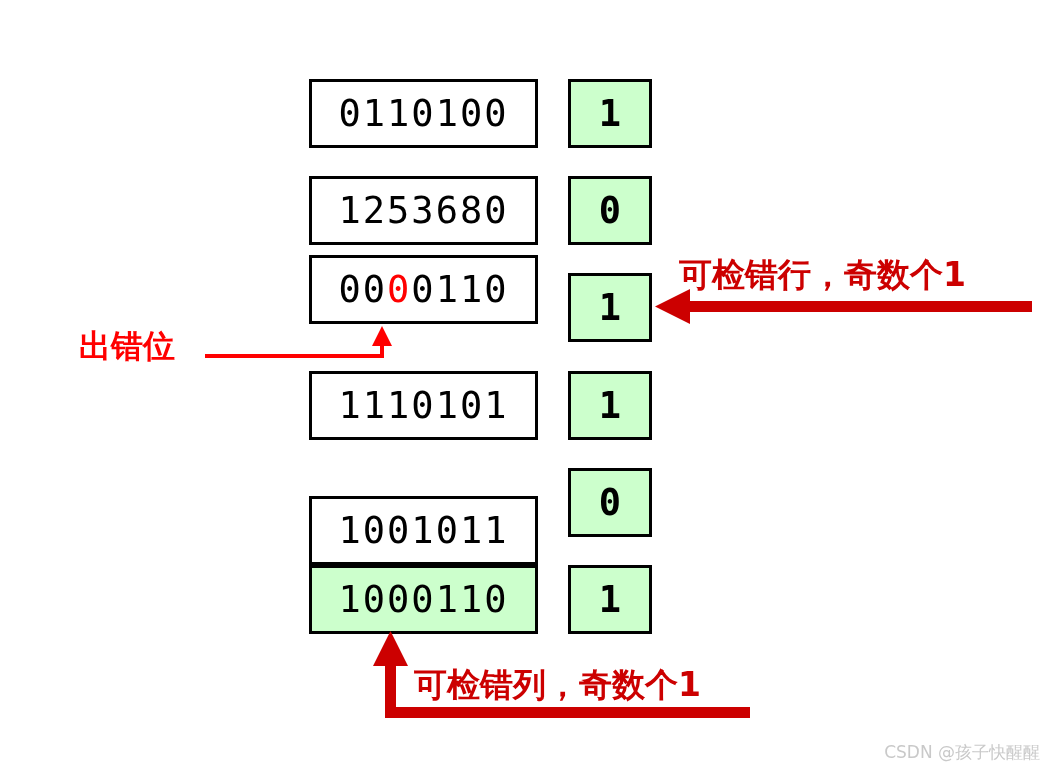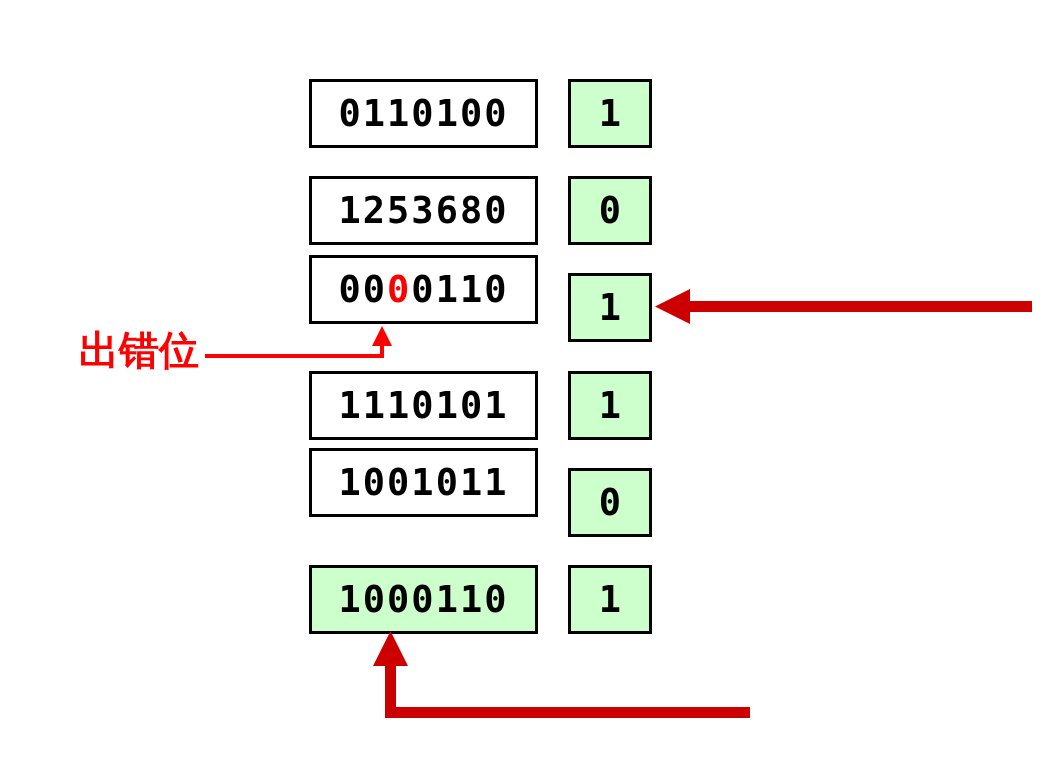--- a/index.html
+++ b/index.html
@@ -39,21 +39,21 @@
     height: 69px;
   }
   .data-box.green,
   .parity-box.green {
     background: #ccffcc;
   }
 
   .bits {
     font-family: "DejaVu Sans Mono", monospace;
     font-size: 37px;
-    font-weight: 700;
+    font-weight: 400;
     letter-spacing: 2px;
     line-height: 1;
     color: #000000;
     white-space: pre;
   }
   .bits .err {
     color: #ff0000;
   }
   .parity-val {
     font-family: "DejaVu Sans Mono", monospace;
@@ -79,21 +79,21 @@
   }
   .anno-col {
     left: 414px;
     top: 668px;
     font-size: 33px;
     color: #cc0000;
   }
   .anno-errbit {
     left: 79px;
     top: 330px;
-    font-size: 40px;
+    font-size: 32px;
     color: #ff0000;
   }
 
   
   #arrows {
     position: absolute;
     left: 0;
     top: 0;
     width: 1054px;
     height: 774px;
@@ -139,21 +139,21 @@
       <span class="parity-val">1</span>
     </div>
 
     <div class="data-box" style="top:371px;text-align:center;">
       <span class="bits"><span>1110101</span></span>
     </div>
     <div class="parity-box green" style="top:371px;">
       <span class="parity-val">1</span>
     </div>
 
-    <div class="data-box" style="top:448px;">
+    <div class="data-box" style="top:496px;">
       <span class="bits"><span>1001011</span></span>
     </div>
     <div class="parity-box green" style="top:468px;">
       <span class="parity-val">0</span>
     </div>
 
     <div class="data-box green" style="top:565px;">
       <span class="bits"><span>1000110</span></span>
     </div>
     <div class="parity-box green" style="top:565px;">
@@ -176,18 +176,21 @@
     </g>
 
     <g>
       <rect x="205" y="354" width="179" height="4" fill="#ff0000"></rect>
       <rect x="380" y="338" width="4" height="20" fill="#ff0000"></rect>
       <polygon points="382,326 392,346 372,346" fill="#ff0000"></polygon>
     </g>
 
   </svg>
 
+  <div class="anno-text anno-row">可检错行，奇数个1</div>
 
+  <div class="anno-text anno-col">可检错列，奇数个1</div>
 
   <div class="anno-text anno-errbit">出错位</div>
 
+  <div class="watermark">CSDN @孩子快醒醒</div>
 
 </div>
 
 </body></html>

